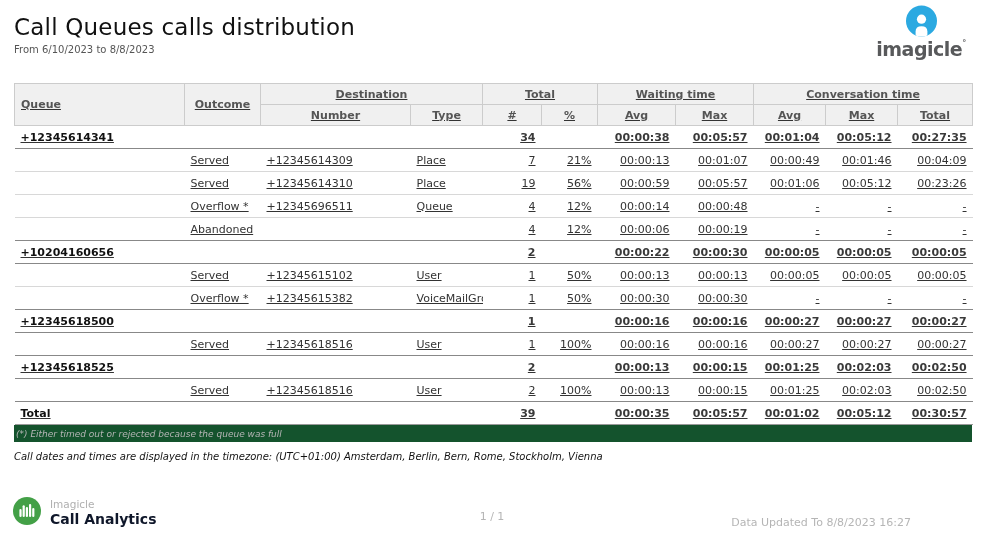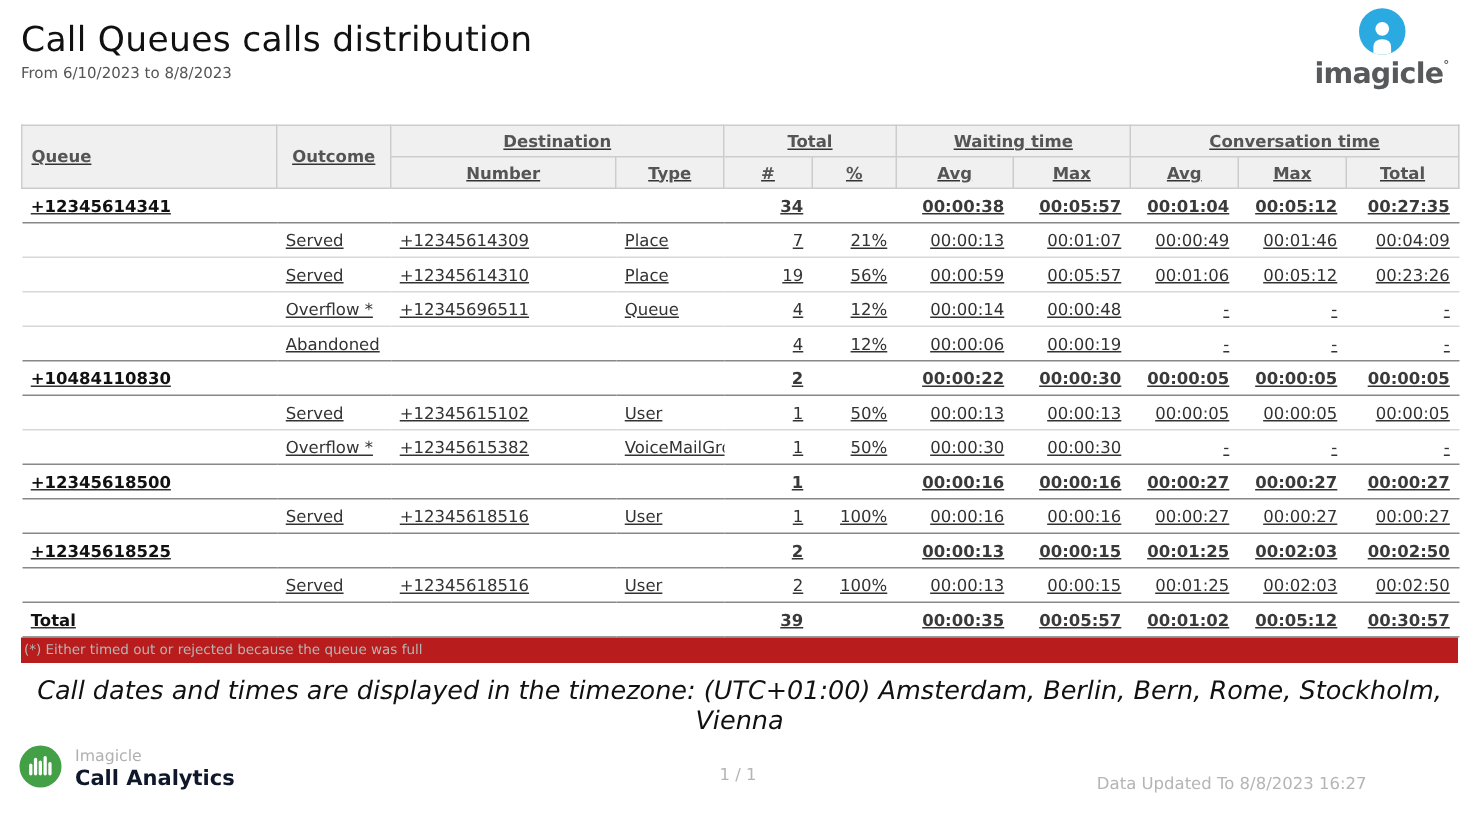--- a/index.html
+++ b/index.html
@@ -68,31 +68,31 @@
   tr.group td, tr.grand td { font-weight: 700; color: #3a3a3a; }
   tr.group td.cell-q, tr.grand td.cell-q { color: #111; }
   tr.detail td { border-top: 1px solid #d8d8d8; }
   tr.group td { border-top: 1px solid #888; border-bottom: 1px solid #888; margin-top: 24px; }
   tr.grand td { border-top: 1px solid #888; border-bottom: 1px solid #999; }
 
   
   .footnote {
     margin: 0 12px 0 14px;
     width: 958px;
-    background: #b91c1c;
+    background: #14532d;
     color: #b5b5b5;
     font-size: 9px;
     padding: 4px 4px 3px 2px;
+    font-style: italic;
   }
   .timezone {
     margin: 9px 12px 0 14px;
     font-style: italic;
-    font-size: 17px;
+    font-size: 10px;
     color: #111;
-    text-align: center;
   }
 
   
   footer { position: absolute; left: 0; right: 0; top: 494px; height: 44px; }
   .footer-brand {
     position: absolute; left: 12px; top: 2px;
     display: flex; align-items: center; gap: 8px;
   }
   .fb-text .fb-top { font-size: 10.5px; color: #b0b0b0; line-height: 1.2; }
   .fb-text .fb-bottom { font-size: 14px; font-weight: 700; color: #0f172a; line-height: 1.2; }
@@ -228,21 +228,21 @@
           <td class="t-left"></td>
           <td class="t-right">4</td>
           <td class="t-right">12%</td>
           <td class="t-right">00:00:06</td>
           <td class="t-right">00:00:19</td>
           <td class="t-right">-</td>
           <td class="t-right">-</td>
           <td class="t-right">-</td>
         </tr>
         <tr class="group">
-          <td class="cell-q t-left">+10484110830</td>
+          <td class="cell-q t-left">+10204160656</td>
           <td class="t-left"></td>
           <td class="t-left"></td>
           <td class="t-left"></td>
           <td class="t-right">2</td>
           <td class="t-right"></td>
           <td class="t-right">00:00:22</td>
           <td class="t-right">00:00:30</td>
           <td class="t-right">00:00:05</td>
           <td class="t-right">00:00:05</td>
           <td class="t-right">00:00:05</td>

